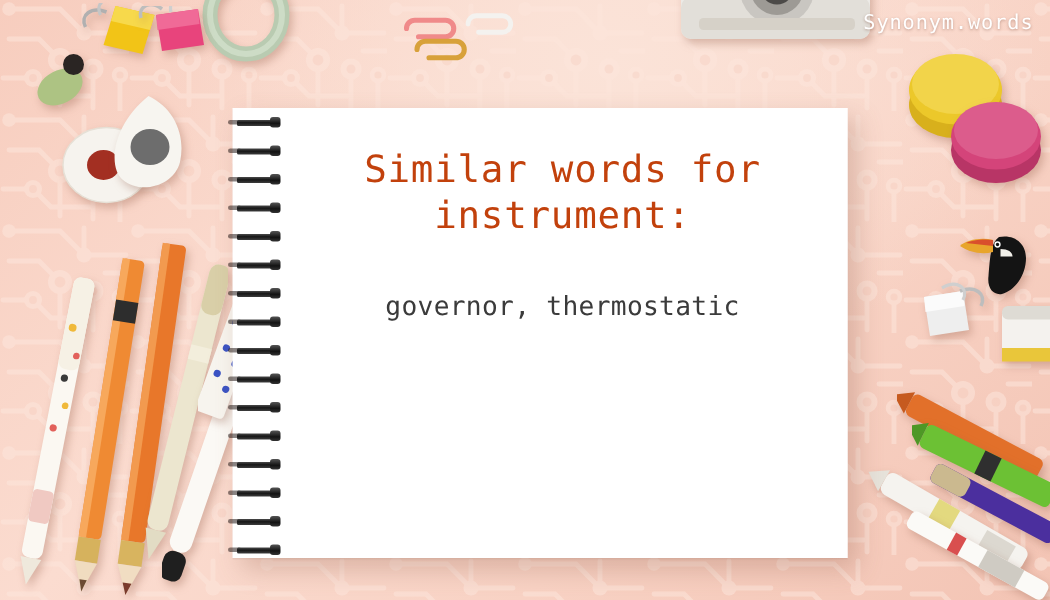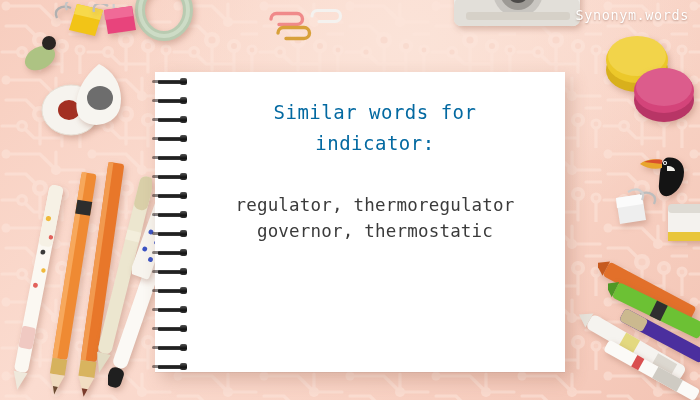--- a/index.html
+++ b/index.html
@@ -59,22 +59,22 @@
     background:rgba(40,30,28,.55);
     border-radius:2px;
   }
 
   
   #sheet-text {
     position:absolute; left:185px; top:72px; width:380px; height:300px;
     z-index:7; text-align:center;
   }
   .title-line {
-    color:#0369a1;
-    font-size:19px;
+    color:#c2410c;
+    font-size:25px;
     line-height:31px;
     letter-spacing:.5px;
   }
   #title-1 { margin-top:25px; }
   #title-2 { }
   .body-line {
     color:#3b3b3b;
     font-size:17.5px;
     line-height:25.5px;
     letter-spacing:.2px;
@@ -402,20 +402,19 @@
     </div>
   <div class="loop" style="top:289px">
       <i class="tail"></i>
       <i class="bar"></i>
       <i class="cap"></i>
     </div>
 </div>
 
 <div id="sheet-text">
   <div class="title-line" id="title-1">Similar words for</div>
-  <div class="title-line" id="title-2">indicator:</div>
+  <div class="title-line" id="title-2">instrument:</div>
   <div id="body-block">
-    <div class="body-line">regulator, thermoregulator</div>
     <div class="body-line">governor, thermostatic</div>
   </div>
 </div>
 
 <div id="watermark">Synonym.words</div>
 
 </body></html>

